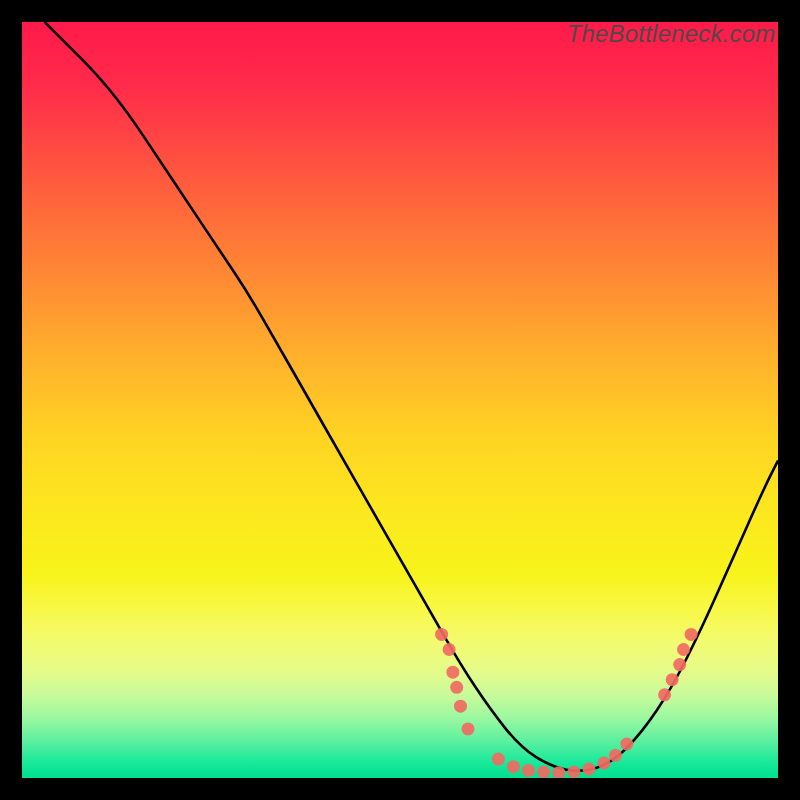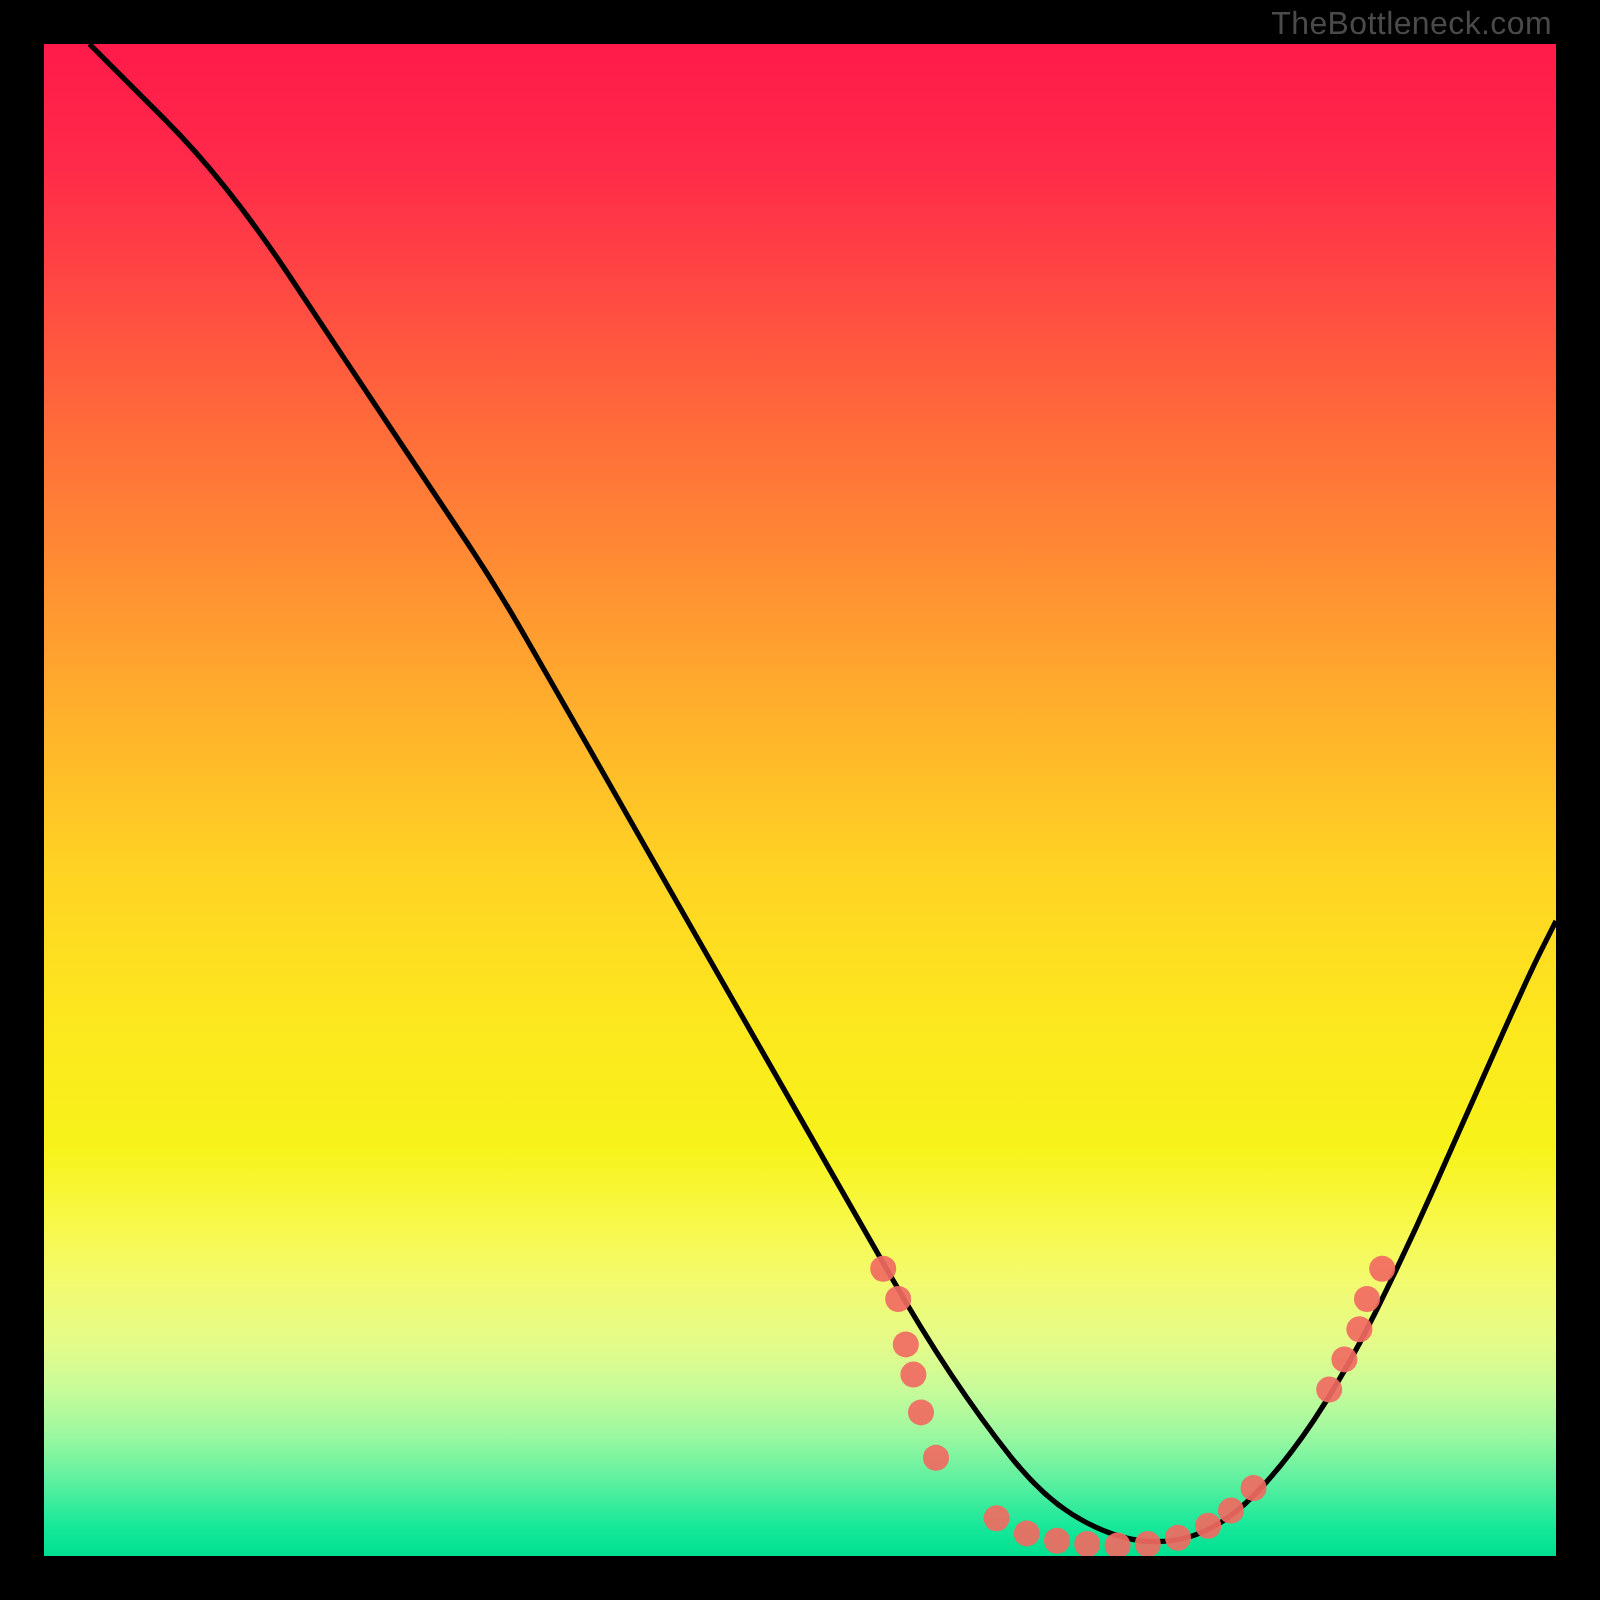--- a/index.html
+++ b/index.html
@@ -40,25 +40,26 @@
       #e4fb8a 86%,
       #c8fb9a 89%,
       #9cf8a0 92%,
       #5ef0a0 95%,
       #18e89a 98%,
       #00e090 100%);
   }
   .watermark {
     position: absolute;
     right: 24px;
-    top: 4px;
+    top: 20px;
     color: #4a4a4a;
-    font-size: 16px;
+    font-size: 24px;
     font-weight: 400;
     letter-spacing: 0.2px;
+    font-style: italic;
   }
   svg.plot {
     position: absolute;
     left: 22px;
     top: 22px;
   }
 </style>
 </head>
 <body>
 

